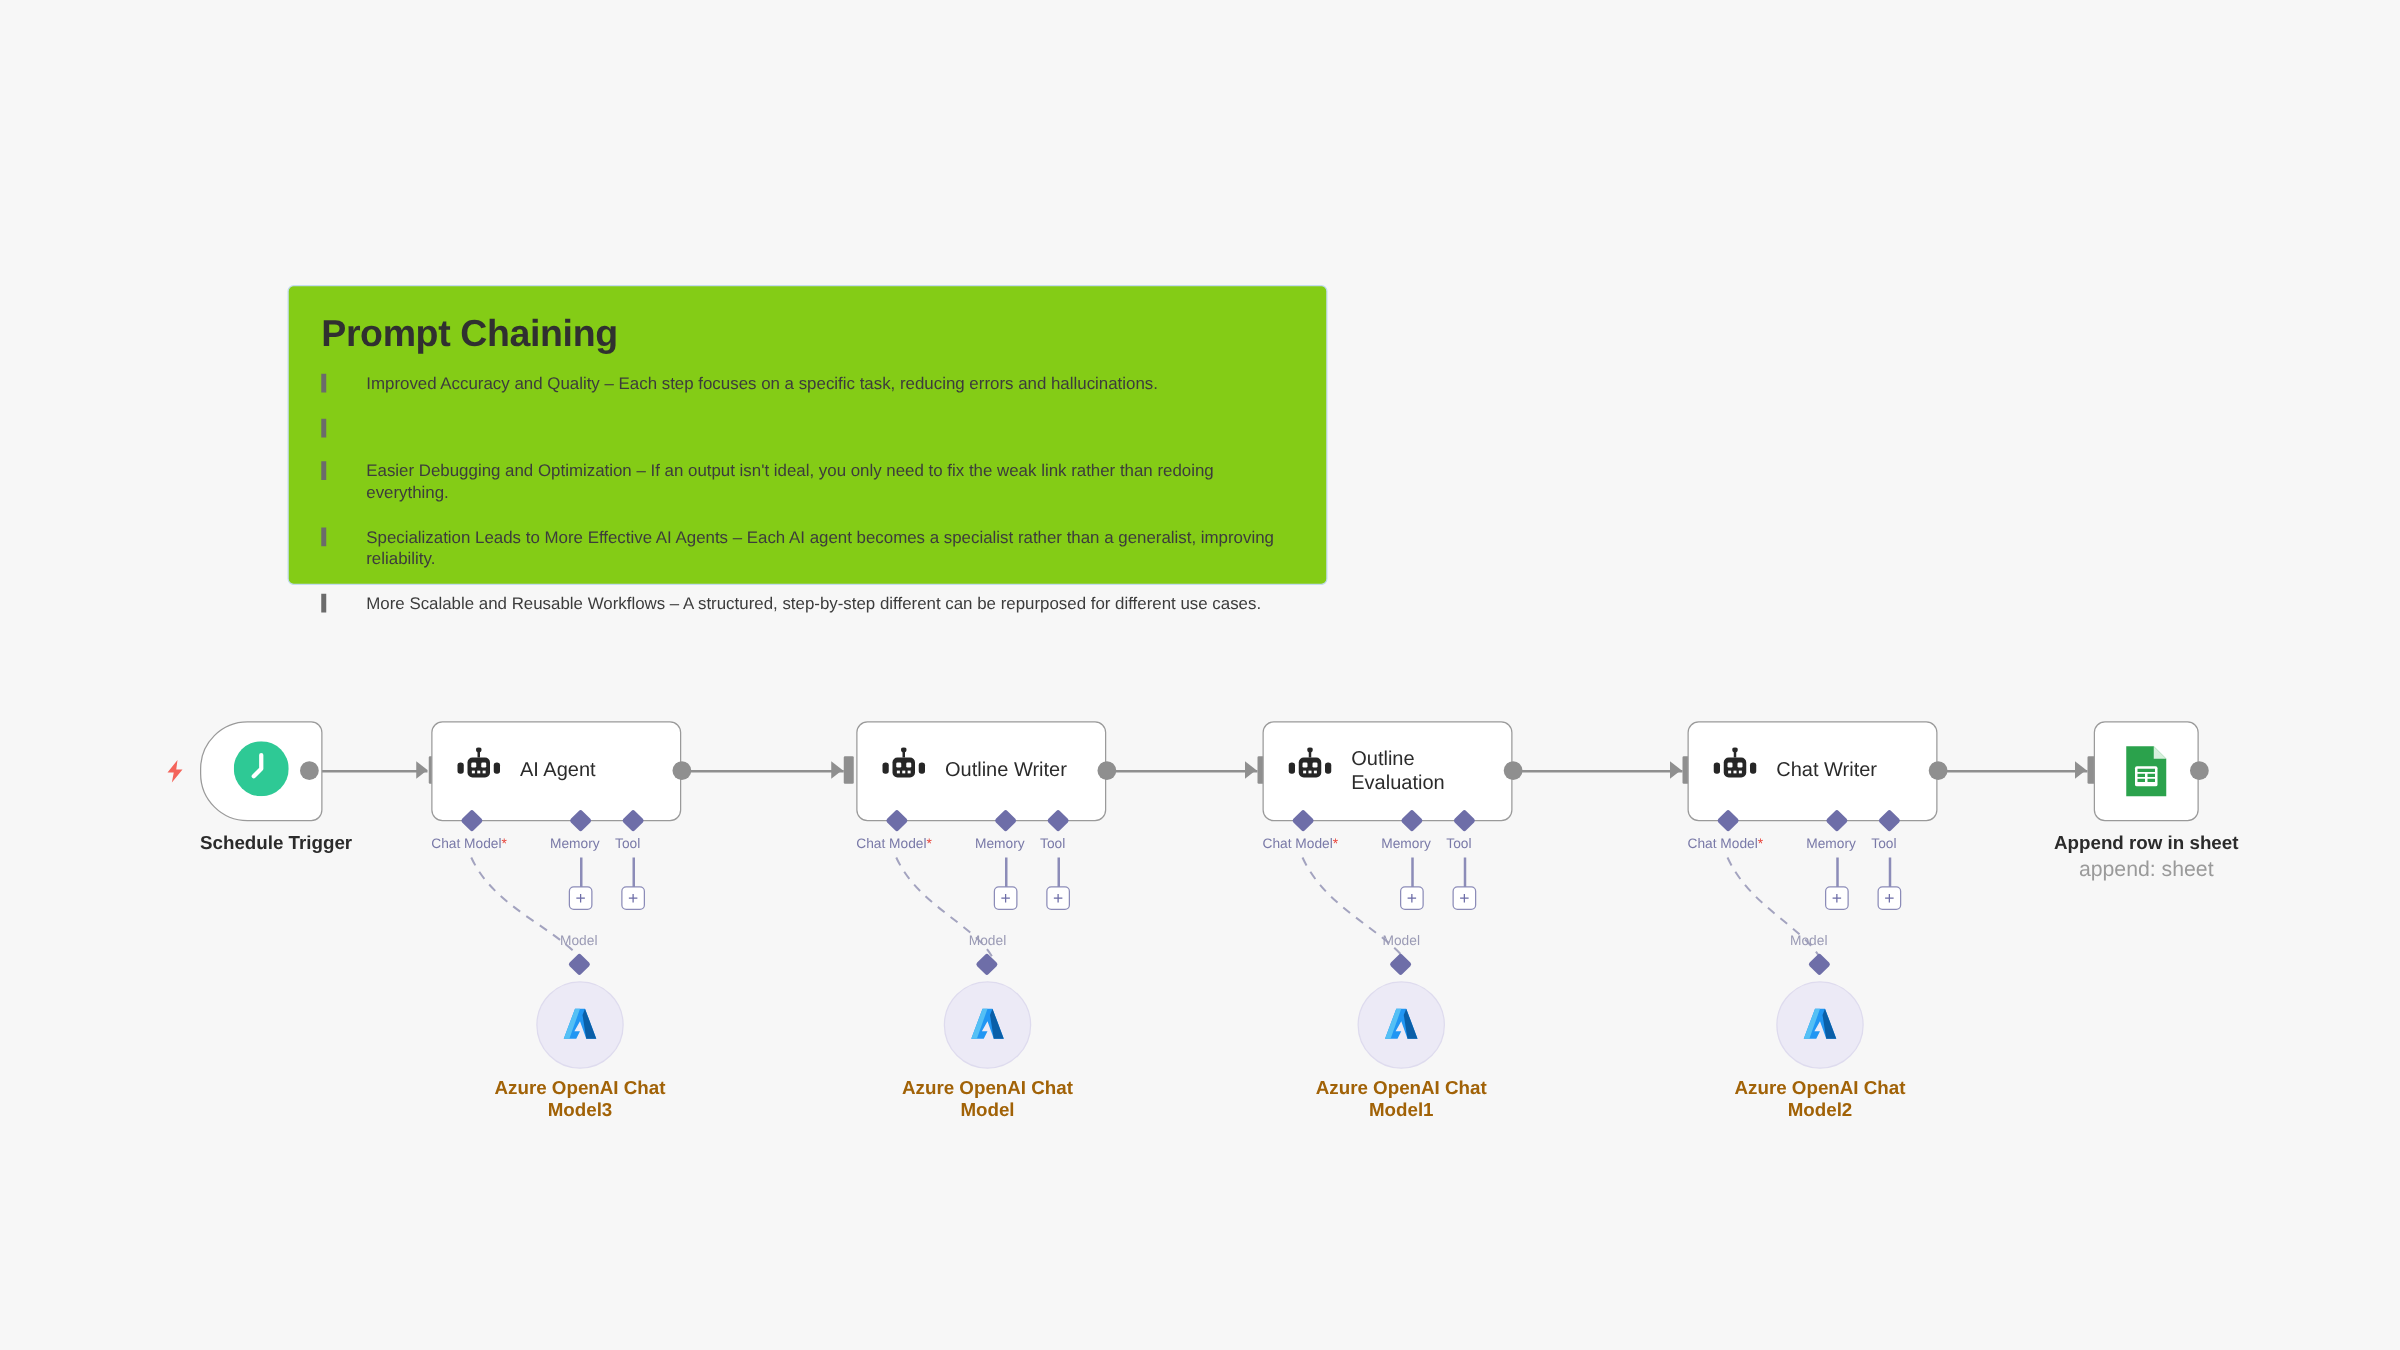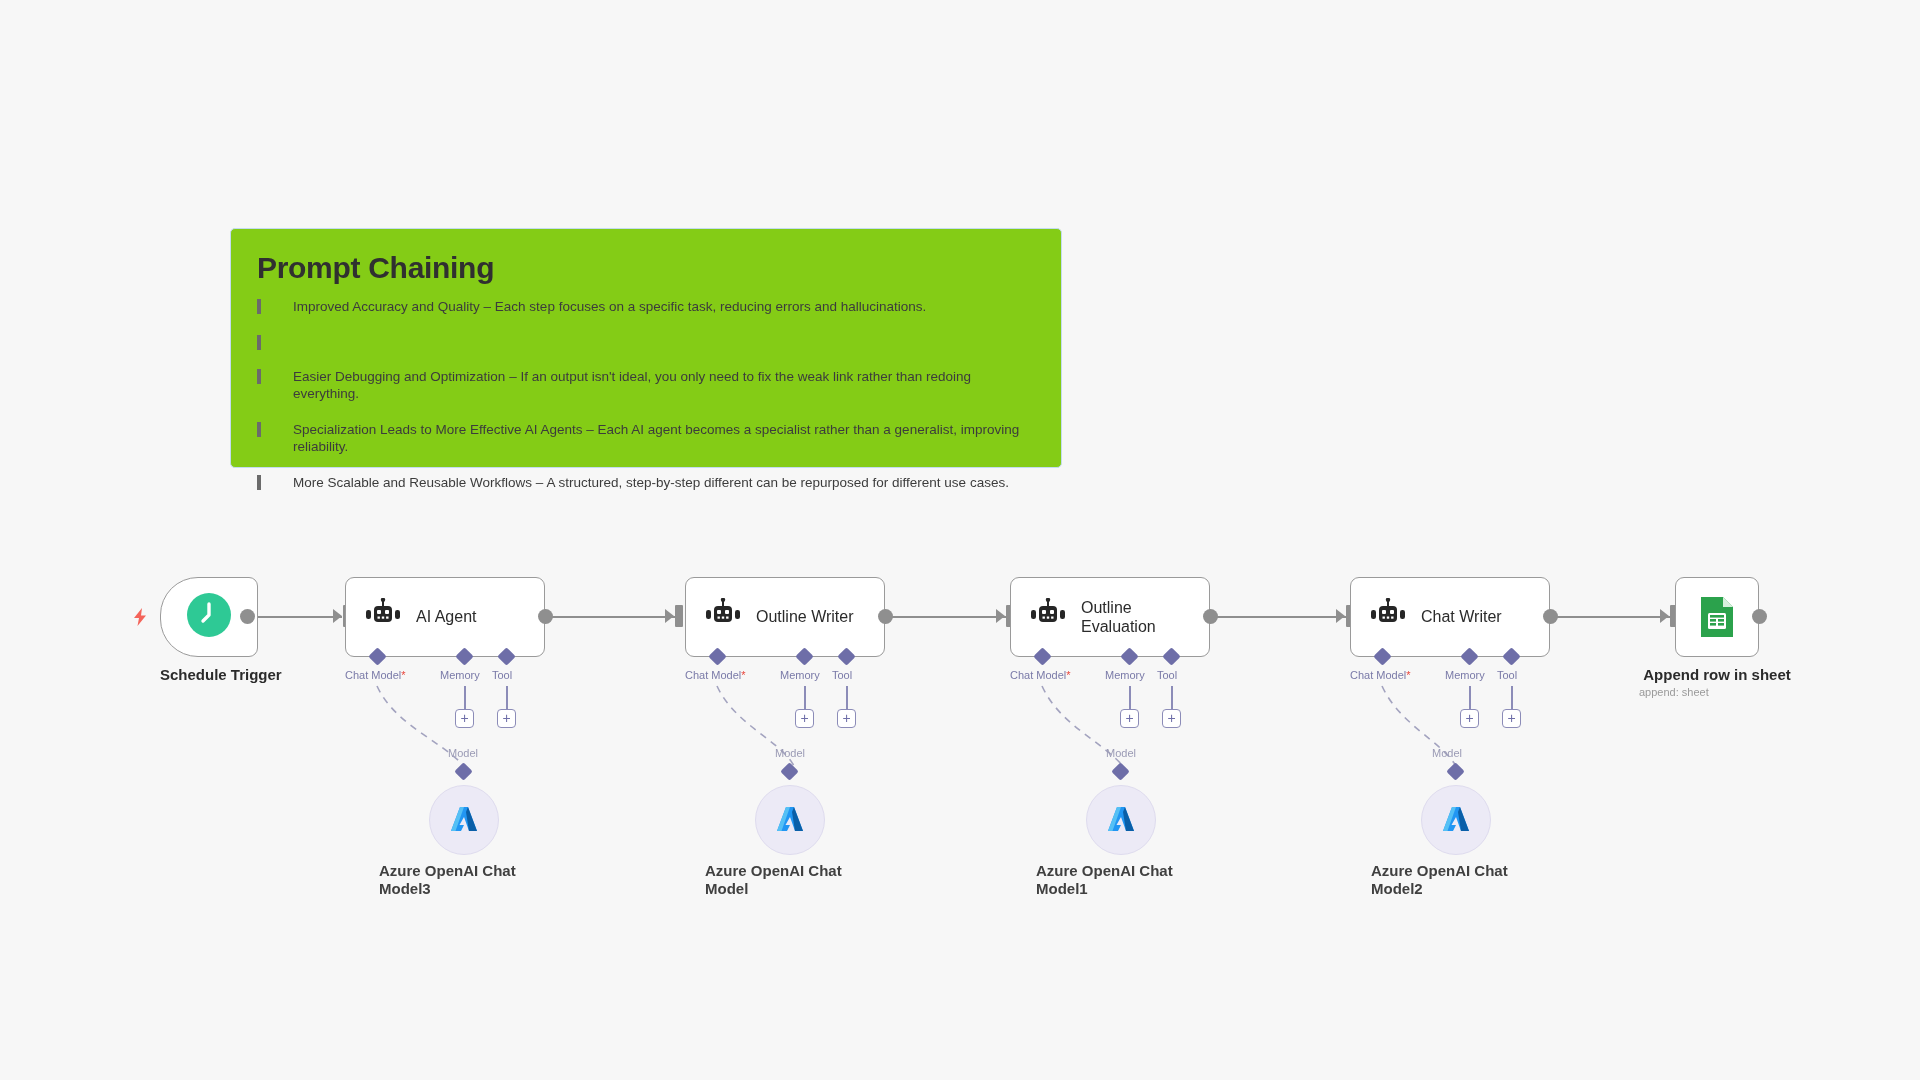--- a/index.html
+++ b/index.html
@@ -82,21 +82,22 @@
   .node-caption {
     position: absolute;
     text-align: center;
     font-size: 15px;
     font-weight: bold;
     color: #2b2b2b;
     white-space: nowrap;
   }
   .node-subcaption {
     position: absolute;
-    font-size: 11px;
+    text-align: center;
+    font-size: 17px;
     color: #9a9a9a;
     white-space: nowrap;
   }
 
   
   .out-dot {
     position: absolute;
     width: 15px; height: 15px;
     border-radius: 50%;
     background: #8f8f8f;
@@ -161,23 +162,24 @@
     position: absolute;
     width: 70px; height: 70px;
     border-radius: 50%;
     background: #eceaf6;
     border: 1.5px solid #dedbee;
     display: flex; align-items: center; justify-content: center;
   }
   .azure-caption {
     position: absolute;
     width: 170px;
+    text-align: center;
     font-size: 15px;
     font-weight: bold;
-    color: #404040;
+    color: #a16207;
     line-height: 1.2;
   }
   .dashed-svg { position: absolute; overflow: visible; pointer-events: none; }
   .bolt { position: absolute; }
 </style>
 </head>
 <body>
 
 <div id="canvas">
 

